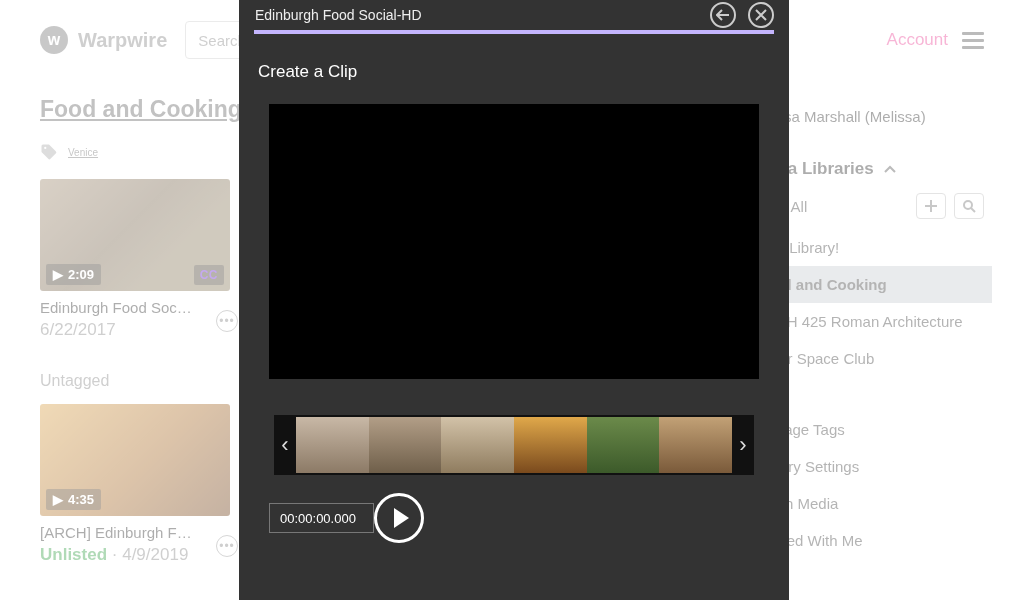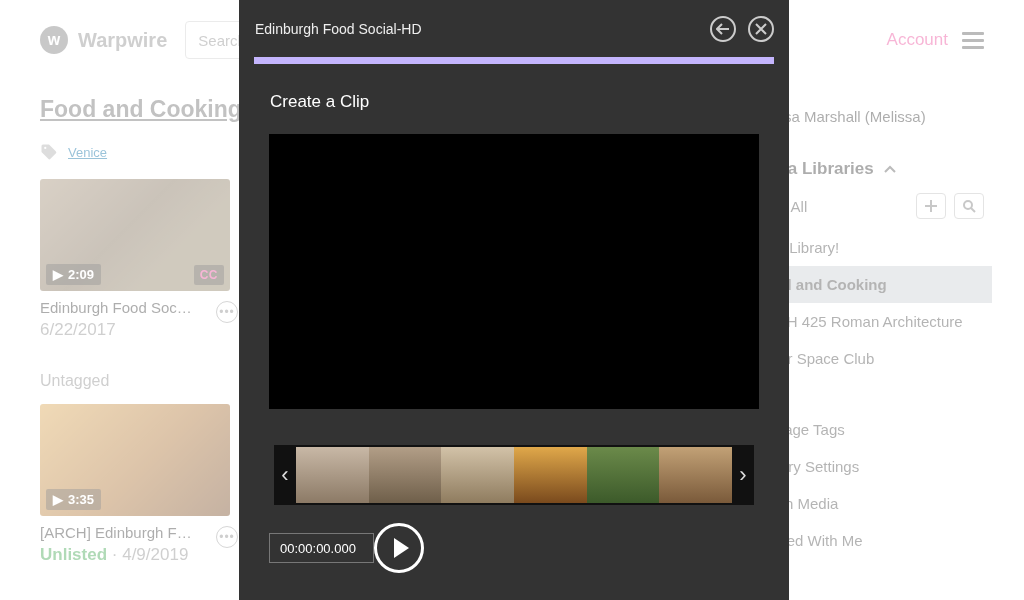--- a/index.html
+++ b/index.html
@@ -15,30 +15,30 @@
 .hamburger{width:22px;display:flex;flex-direction:column;gap:4px}
 .hamburger span{height:3px;background:#555;border-radius:1px}
 
 
 .main{display:flex;padding:0 40px;gap:8px;height:520px}
 .left{flex:1}
 .right{flex:0 0 235px}
 
 .page-title{font-size:23px;font-weight:600;color:#666;text-decoration:underline;margin:16px 0 20px}
 .tag{display:flex;align-items:center;gap:10px;margin-bottom:18px;color:#888}
-.tag a{color:#0369a1;text-decoration:underline;font-size:13px}
+.tag a{color:#737373;text-decoration:underline;font-size:10px}
 .tag-ic{width:18px;height:18px}
 
 .thumb{width:190px;position:relative;margin-bottom:8px}
 .thumb-img{width:190px;height:112px;border-radius:3px}
 .thumb-img.a{background:linear-gradient(135deg,#a08b70,#7c6a52 45%,#8b7b5e 70%)}
 .thumb-img.b{background:linear-gradient(135deg,#d9a24a,#a86b2a 55%,#6e3f18)}
 .dur{position:absolute;left:6px;bottom:6px;background:rgba(0,0,0,.45);color:#fff;font-size:13px;font-weight:600;padding:3px 7px;border-radius:2px;display:flex;align-items:center;gap:5px}
-.cc{position:absolute;right:6px;bottom:6px;background:rgba(0,0,0,.45);color:#ec4899;font-size:12px;font-weight:700;padding:3px 6px;border-radius:2px;letter-spacing:.5px}
-.card-row{display:flex;align-items:flex-start;gap:8px;width:198px}
+.cc{position:absolute;right:6px;bottom:6px;background:rgba(0,0,0,.45);color:#6d28d9;font-size:12px;font-weight:700;padding:3px 6px;border-radius:2px;letter-spacing:.5px}
+.card-row{display:flex;align-items:center;gap:8px;width:198px}
 .card-title{font-size:15px;color:#333;white-space:nowrap;overflow:hidden;text-overflow:ellipsis;max-width:155px}
 .more{width:22px;height:22px;border:1.5px solid #999;border-radius:50%;display:flex;align-items:center;justify-content:center;color:#888;font-size:12px;letter-spacing:1px;flex-shrink:0;margin-top:2px}
 .meta{font-size:17px;color:#888;margin-top:4px}
 .meta .unlisted{color:#3aa24b;font-weight:600}
 .section-sub{font-size:16px;color:#888;margin:32px 0 14px}
 
 
 .owner{font-size:15px;color:#333;margin:28px 0 34px}
 .lib-head{display:flex;align-items:center;gap:10px;font-size:17px;font-weight:600;color:#333;margin-bottom:14px}
 .lib-list{font-size:15px}
@@ -48,24 +48,24 @@
 .pill{width:30px;height:26px;border:1px solid #bbb;border-radius:4px;display:flex;align-items:center;justify-content:center;color:#777}
 .view-all{flex:1;padding-left:6px;color:#444;font-size:15px;display:flex;align-items:center}
 .sublist{margin-top:34px}
 .sublist div{padding:10px 6px;font-size:15px;color:#444;white-space:nowrap}
 
 
 .scrim{position:absolute;inset:0;background:rgba(255,255,255,.6)}
 
 
 .modal{position:absolute;left:239px;top:0;width:550px;height:600px;background:#333;color:#eee;padding:0 15px}
-.modal-top{height:64px;display:flex;align-items:center;border-bottom:7px solid #c4b5fd}
+.modal-top{height:34px;display:flex;align-items:center;border-bottom:4px solid #c4b5fd}
 .modal-title{font-size:14px;color:#eee;flex:1;padding-left:1px}
 .circ-btn{width:26px;height:26px;border:2px solid #ccc;border-radius:50%;display:flex;align-items:center;justify-content:center;margin-left:12px;cursor:pointer}
-.modal-h2{font-size:17px;color:#fff;margin:28px 16px 22px;font-weight:400}
+.modal-h2{font-size:17px;color:#fff;margin:28px 4px 22px;font-weight:400}
 .video{width:490px;height:275px;background:#000;margin:0 auto}
 .strip{width:480px;height:60px;margin:36px auto 0;background:#111;display:flex;gap:0;position:relative;padding:0 22px}
 .strip-arrow{position:absolute;top:0;bottom:0;width:22px;display:flex;align-items:center;justify-content:center;color:#ddd;font-size:22px;background:#111;cursor:pointer}
 .strip-arrow.l{left:0}
 .strip-arrow.r{right:0}
 .frame{flex:1;height:56px;margin-top:2px}
 .f0{background:linear-gradient(#c8b8a6,#8c7a66)}
 .f1{background:linear-gradient(#b29e87,#6f5f4a)}
 .f2{background:linear-gradient(#d2c2a8,#8f7c5f)}
 .f3{background:linear-gradient(#e0a84a,#7a4a1d)}
@@ -123,21 +123,21 @@
         </div>
         <div class="more">•••</div>
       </div>
     </div>
 
     <div class="section-sub">Untagged</div>
 
     <div>
       <div class="thumb">
         <div class="thumb-img b"></div>
-        <div class="dur">▶ <span>3:35</span></div>
+        <div class="dur">▶ <span>4:35</span></div>
       </div>
       <div class="card-row">
         <div style="flex:1">
           <div class="card-title">[ARCH] Edinburgh Fo…</div>
           <div class="meta">
             <span class="unlisted">Unlisted</span> · <span>4/9/2019</span>
           </div>
         </div>
         <div class="more">•••</div>
       </div>

